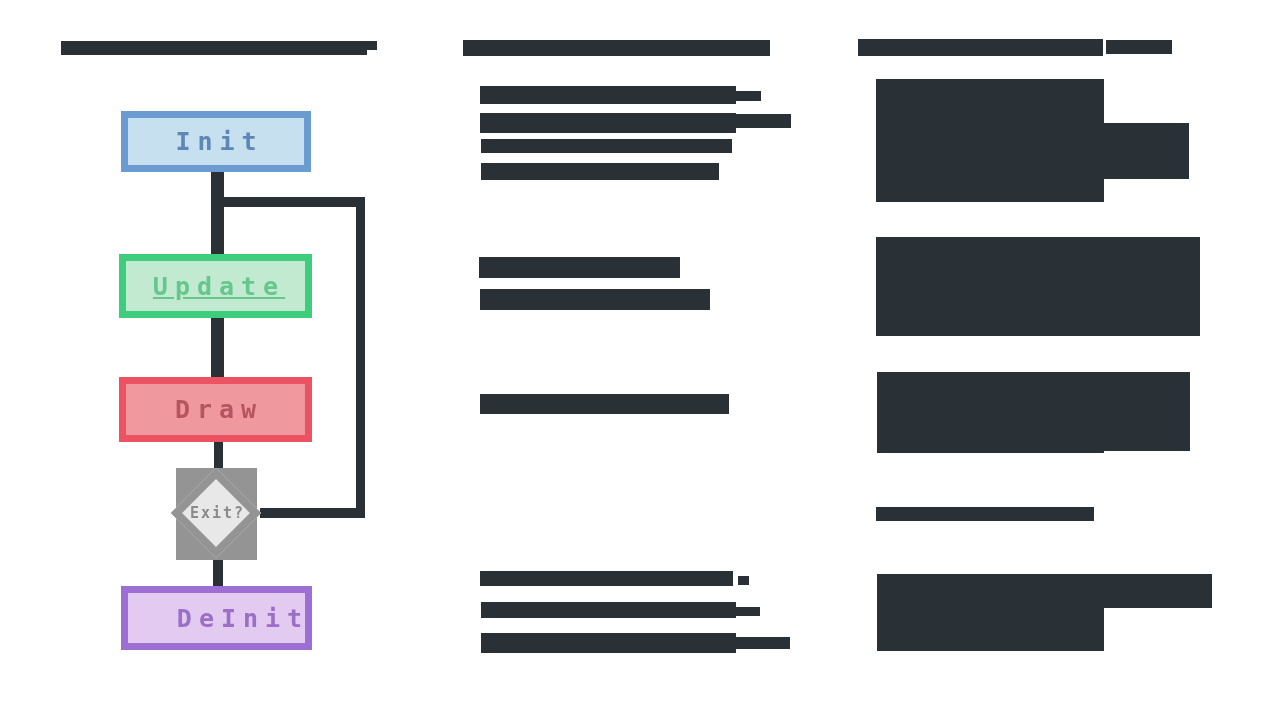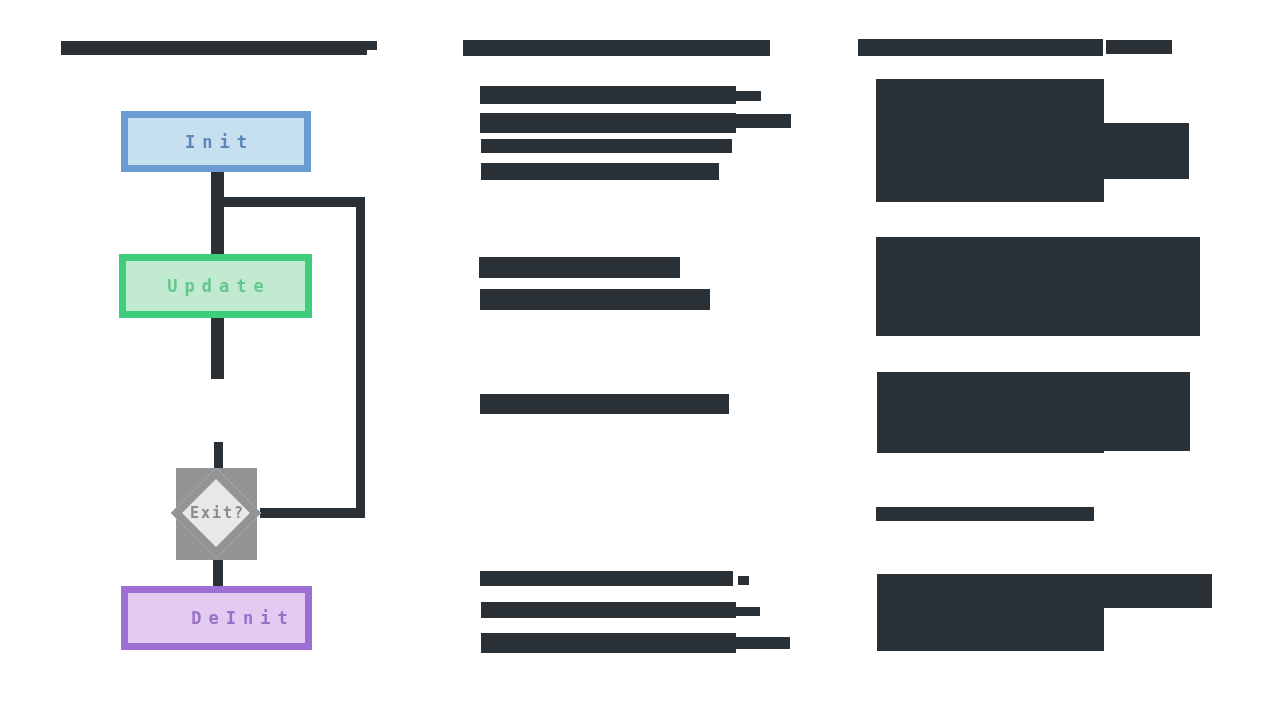--- a/index.html
+++ b/index.html
@@ -8,21 +8,21 @@
     background:#ffffff; overflow:hidden;
     font-family:"DejaVu Sans Mono", monospace;
   }
   .layer { position:absolute; inset:0; pointer-events:none; }
   .bar  { position:absolute; background:var(--ink,#2a3136); }
   .line { position:absolute; background:var(--ink,#2a3136); }
   .box {
     position:absolute; box-sizing:border-box;
     border:7px solid var(--b,#888); background:var(--f,#eee); color:var(--t,#555);
     display:flex; align-items:center; justify-content:center;
-    font-size:17px; letter-spacing:7px; text-indent:7px; font-weight:bold;text-align:center;
+    font-size:25px; letter-spacing:7px; text-indent:7px; font-weight:bold;text-align:center;
   }
   .diamond-square {
     position:absolute; left:176px; top:468px; width:81px; height:92px;
     background:var(--b,#949494);
   }
   .diamond {
     position:absolute; left:184px; top:481px; width:64px; height:64px;
     box-sizing:border-box; border:8px solid var(--b,#949494);
     background:var(--f,#e8e8e8); transform:rotate(45deg);
   }
@@ -54,24 +54,27 @@
   <div class="line" style="left:214px;top:442px;width:9px;height:28px"></div>
   <div class="line" style="left:213px;top:556px;width:10px;height:32px"></div>
   <div class="line" style="left:217px;top:197px;width:148px;height:10px"></div>
   <div class="line" style="left:356px;top:197px;width:9px;height:321px"></div>
   <div class="line" style="left:260px;top:508px;width:105px;height:10px"></div>
 
   <div class="box" style="left: 121px; top: 111px; width: 190px; height: 61px; --b: #6a9bd1; --f: #c6e0f0; --t: #5c87b7;">
     <span>Init</span>
   </div>
 
-  <div class="box" style="left: 119px; top: 254px; width: 193px; height: 64px; --b: #3ecd7d; --f: #c1ead0; --t: #66c78c;">
+  <div class="box" style="left: 119px; top: 254px; width: 193px; height: 64px; text-decoration: underline; --b: #3ecd7d; --f: #c1ead0; --t: #66c78c;">
     <span>Update</span>
   </div>
 
+  <div class="box" style="left: 119px; top: 377px; width: 193px; height: 65px; --b: #ed5263; --f: #ef999e; --t: #b5555f;">
+    <span>Draw</span>
+  </div>
 
   <div class="diamond-square" style="--b: #949494; --f: #e8e8e8; --t: #8a8a8a;"></div>
   <div class="diamond" style="--b: #949494; --f: #e8e8e8; --t: #8a8a8a;"></div>
   <div class="diamond-label" style="--b: #949494; --f: #e8e8e8; --t: #8a8a8a;">Exit?</div>
 
   <div class="box" style="left: 121px; top: 586px; width: 191px; height: 64px; padding-left: 46px; --b: #9d6fd4; --f: #e3caf0; --t: #9a6fc7;">
     <span>DeInit</span>
   </div>
 
   <div class="layer">

